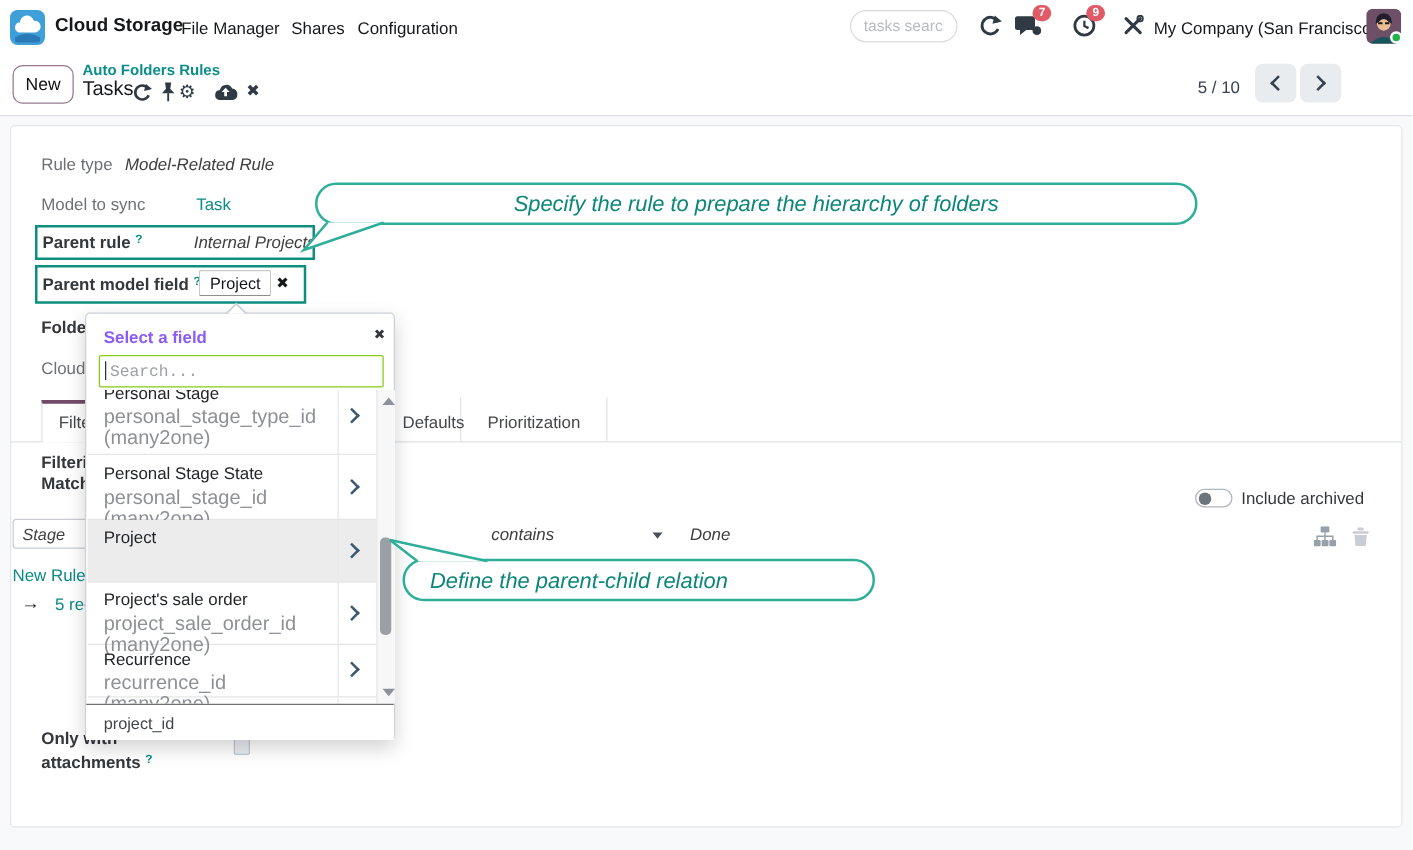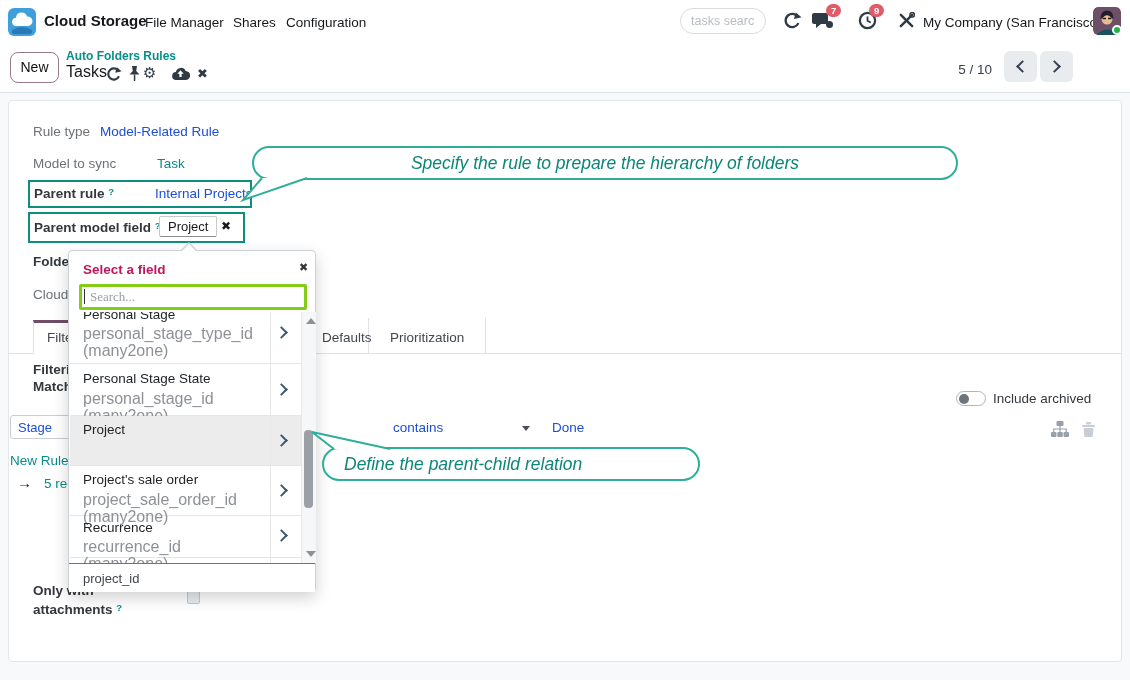--- a/index.html
+++ b/index.html
@@ -44,21 +44,21 @@
   }
   .chev { display:inline-block; width:9px; height:9px; border-top:2px solid #374151; border-right:2px solid #374151; }
   .chev-left  { transform:rotate(-135deg); margin:11px 0 0 14px; }
   .chev-right { transform:rotate(45deg);  margin:11px 0 0 10px; }
 
   
   .content-bg { left:0; top:92px; width:1130px; height:588px; background:#f8f9fa; border-top:1px solid #dee2e6; }
   .sheet { left:8px; top:100px; width:1114px; height:562px; background:#fff; border:1px solid #e3e7ea; border-radius:4px; }
   .lbl-gray { color:#6d7175; }
   .lbl-bold { color:#33383d; font-weight:bold; }
-  .val { color:#1d4ed8; }
+  .val { color:#404040;font-style:italic; }
   .link { color:#098b87; cursor:pointer; }
   .sup-q { color:#0a8e8a; font-size:9.5px; vertical-align:top; }
   .hl-box { border:2px solid #0d8f7f; z-index:6; }
   .m2o-tag {
     position:absolute; border:1px solid #c9c9c9; border-bottom:1px solid #8d8d8d;
     border-radius:2px; background:#fff; font-size:13px; color:#16181b;
     padding:2px 8px; cursor:pointer;
   }
 
   
@@ -90,22 +90,22 @@
     left:68px; top:250px; width:248px; height:342px; background:#fff;
     border:1px solid #ccd1d6; border-radius:4px; z-index:20;
     box-shadow:0 6px 16px rgba(0,0,0,.18);
   }
   .popup-caret-o { left:180px; top:242px; width:0; height:0; z-index:21;
     border-left:9px solid transparent; border-right:9px solid transparent; border-bottom:9px solid #ccd1d6; }
   .popup-caret-i { left:182px; top:244px; width:0; height:0; z-index:22;
     border-left:7px solid transparent; border-right:7px solid transparent; border-bottom:7px solid #fff; }
   .popup-search {
     position:absolute; left:10px; top:33px; width:228px; height:26px;
-    border:3px solid #84cc16; border-radius:2px; padding:0 8px;
-    font-family:Liberation Serif, serif; font-size:13px; outline:none;
+    border:1px solid #84cc16; border-radius:2px; padding:0 8px;
+    font-family:Liberation Mono, monospace; font-size:13px; outline:none;
   }
   .popup-search::placeholder { color:#9aa0a6; }
   .plist { position:absolute; left:1px; top:61px; width:246px; height:251px; overflow:hidden; }
   .pitem { position:absolute; left:0; width:232px; border-bottom:1px solid #e6e6e6; cursor:pointer; }
   .pitem .nm { position:absolute; left:13px; color:#212529; font-weight:500; font-size:13.5px; }
   .pitem .tech { position:absolute; left:13px; width:182px; color:#8d9196; font-size:16px; line-height:17px; }
   .pitem-sel { background:#ececec; }
   .vsep { position:absolute; left:200px; top:0; width:1px; height:251px; background:#e8e8e8; }
   .pchev { position:absolute; left:207px; width:9px; height:9px; border-top:2px solid #3c5a6e; border-right:2px solid #3c5a6e; transform:rotate(45deg); cursor:pointer; }
   .scroll-track { position:absolute; left:231px; top:0; width:15px; height:251px; background:#f6f7f8; border-left:1px solid #e8e8e8; }
@@ -265,21 +265,21 @@
   </svg>
 
   <div class="tip" style="left:322px;top:447px;width:378px;height:34px;padding-left:20px">Define the parent-child relation</div>
   <svg class="tail" style="left:300px;top:429px" width="100" height="21">
     <polygon points="34,20 12,3 90,20" fill="#ffffff"></polygon>
     <path d="M34 20 L12 3 L90 20" fill="none" stroke="#2fae9a" stroke-width="2"></path>
   </svg>
 
   <div class="abs popup-caret-o"></div>
   <div class="abs popup">
-    <div class="abs" style="left:14px;top:11px;font-weight:bold;color:#be185d">Select a field</div>
+    <div class="abs" style="left:14px;top:11px;font-weight:bold;color:#8b5cf6">Select a field</div>
     <div class="abs glyph" style="left:230px;top:10px;font-size:11px;color:#33383d;cursor:pointer">✖</div>
 
     <input class="popup-search" placeholder="Search..." style="">
     <div class="abs" style="left:15px;top:38px;width:1px;height:15px;background:#333"></div>
 
     <div class="plist">
       <div class="pitem" style="top:0;height:52px">
         <div class="nm" style="top:-5px">Personal Stage</div>
         <div class="tech" style="top:13px">personal_stage_type_id (many2one)</div>
       </div>

